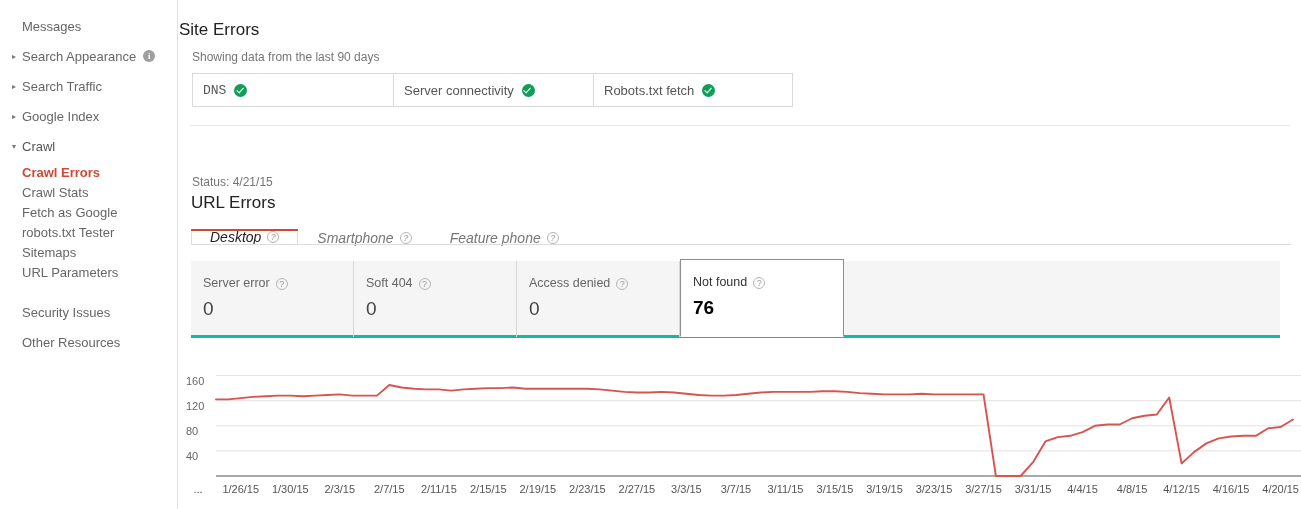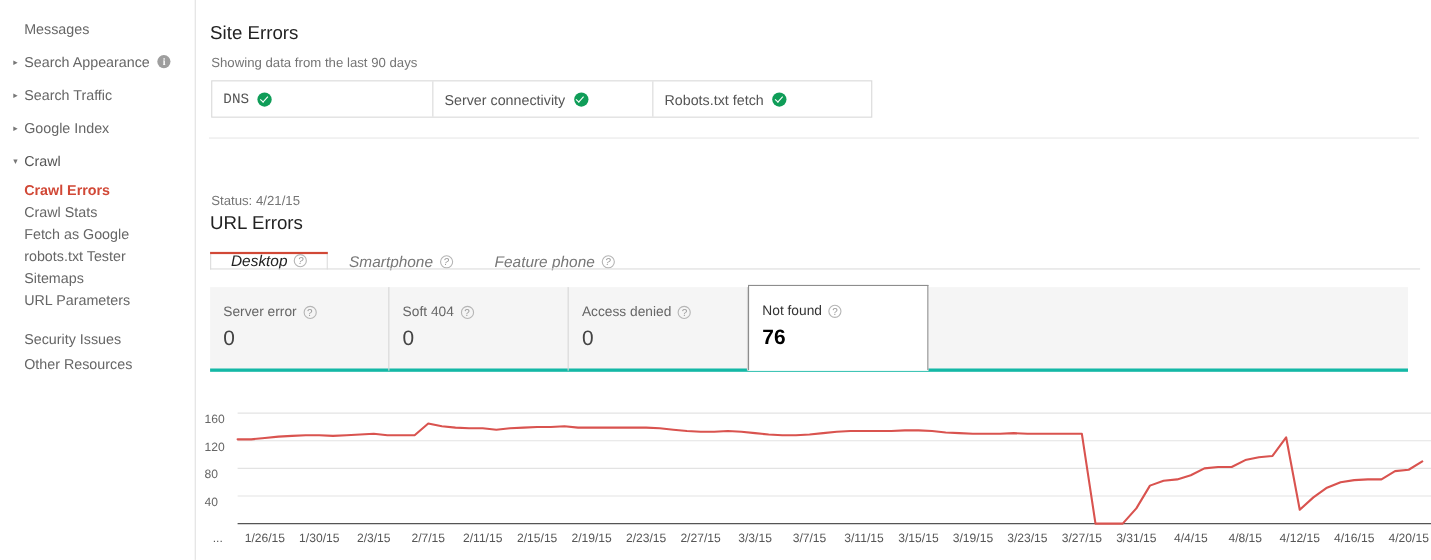--- a/index.html
+++ b/index.html
@@ -301,35 +301,35 @@
         <span>robots.txt Tester</span>
       </div>
       <div class="sub-item">
         <span>Sitemaps</span>
       </div>
       <div class="sub-item">
         <span>URL Parameters</span>
       </div>
     </div>
 
-    <div class="nav-item nav-top" style="margin-top:4px;align-items:flex-end;">
+    <div class="nav-item nav-top" style="margin-top:16px;">
       <span class="nav-arrow-spacer"></span>
       <span class="nav-label">Security Issues</span>
     </div>
 
     <div class="nav-item nav-top">
       <span class="nav-arrow-spacer"></span>
       <span class="nav-label">Other Resources</span>
     </div>
 
   </nav>
 
   <main id="main">
 
-    <h1 class="sec-title" style="left:12px; top:20px;">Site Errors</h1>
+    <h1 class="sec-title" style="left:0; top:20px;">Site Errors</h1>
     <div class="sec-sub" style="left:13px; top:50px;">Showing data from the last 90 days</div>
 
     <div id="site-errors-row">
       <div class="site-box w1">
         <span>DNS</span>
         <span class="check-icon"></span>
       </div>
       <div class="site-box w2">
         <span>Server connectivity</span>
         <span class="check-icon"></span>

